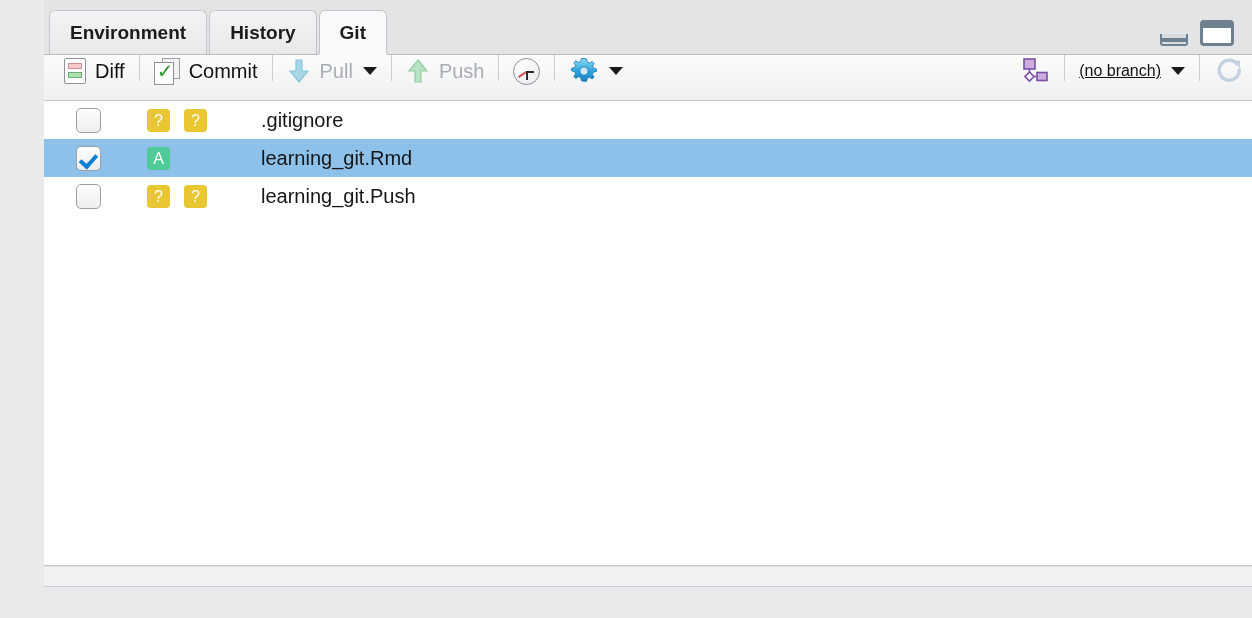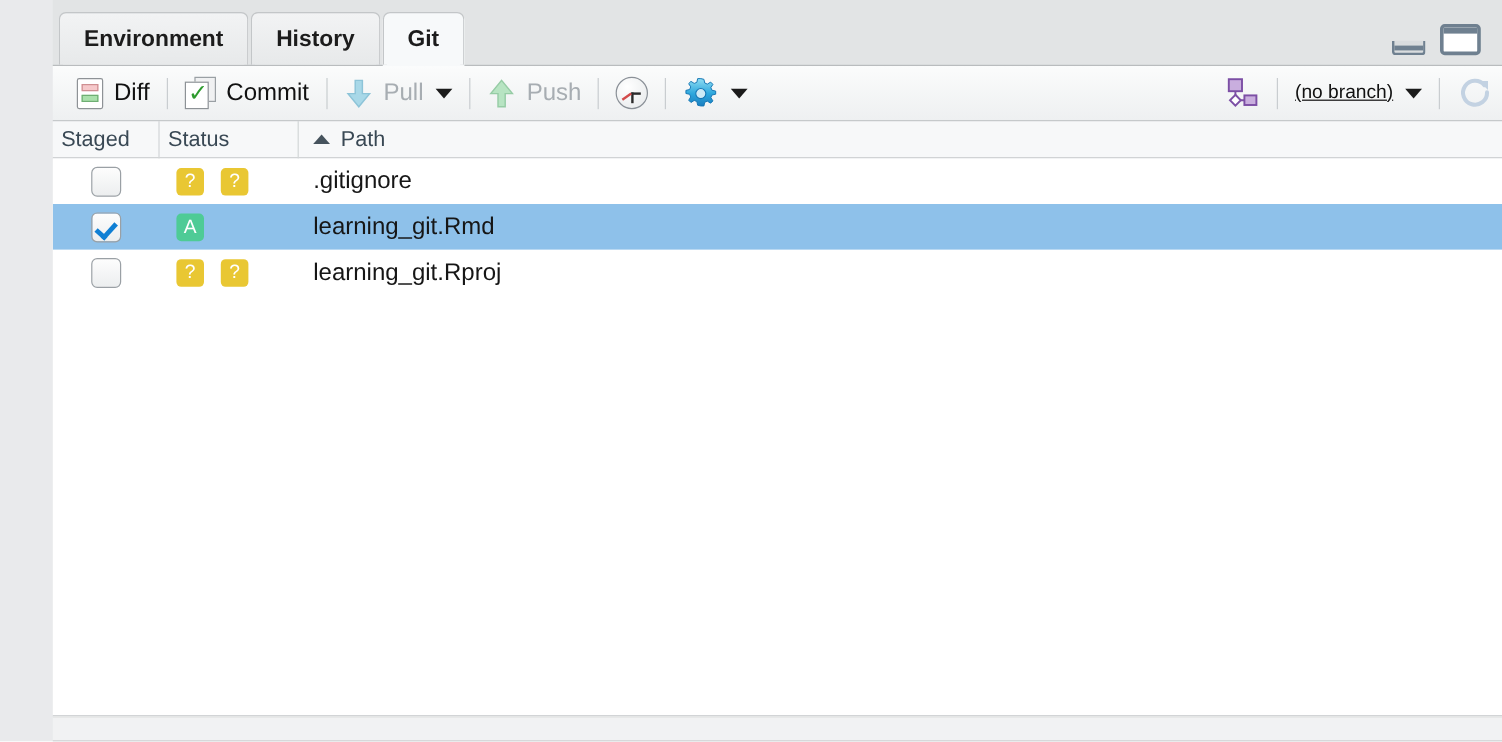--- a/index.html
+++ b/index.html
@@ -100,21 +100,20 @@
     background: #6f8090;
   }
 
   
   .toolbar {
     position: relative;
     height: 46px;
     background: linear-gradient(to bottom, #fbfcfc 0%, #eef0f1 100%);
     border-bottom: 1px solid #c6c9cb;
     display: flex;
-    align-items: center;
     padding-left: 12px;
     box-sizing: border-box;
   }
   .tb-item {
     display: flex;
     align-items: center;
     height: 32px;
     padding: 0 8px;
     cursor: default;
     user-select: none;
@@ -457,28 +456,20 @@
       <span class="ic ic-refresh">
         <svg width="30" height="30" viewBox="0 0 30 30">
           <path d="M23 8 a10 10 0 1 0 2.2 6" fill="none" stroke="#c3d2e2" stroke-width="3.4" stroke-linecap="round"></path>
           <polygon points="18.5,4.5 26,4.5 26,12" fill="#c3d2e2"></polygon>
         </svg>
       </span>
     </div>
 
   </div>
 
-  <div class="table-head">
-    <div class="th th-staged">Staged</div>
-    <div class="th th-status">Status</div>
-    <div class="th th-path">
-      <span class="sort-tri"></span>
-      <span>Path</span>
-    </div>
-  </div>
 
   <div class="table-body">
 
     <div class="row">
       <div class="cell-staged">
         <div class="chk"></div>
       </div>
       <div class="cell-status">
         <span class="badge untracked">?</span>
         <span class="badge untracked">?</span>
@@ -498,21 +489,21 @@
     </div>
 
     <div class="row">
       <div class="cell-staged">
         <div class="chk"></div>
       </div>
       <div class="cell-status">
         <span class="badge untracked">?</span>
         <span class="badge untracked">?</span>
       </div>
-      <div class="cell-path">learning_git.Rproj</div>
+      <div class="cell-path">learning_git.Push</div>
     </div>
 
   </div>
 
   <div class="footer-strip"></div>
   <div class="bottom-edge"></div>
 
 </div>
 
 </body></html>

